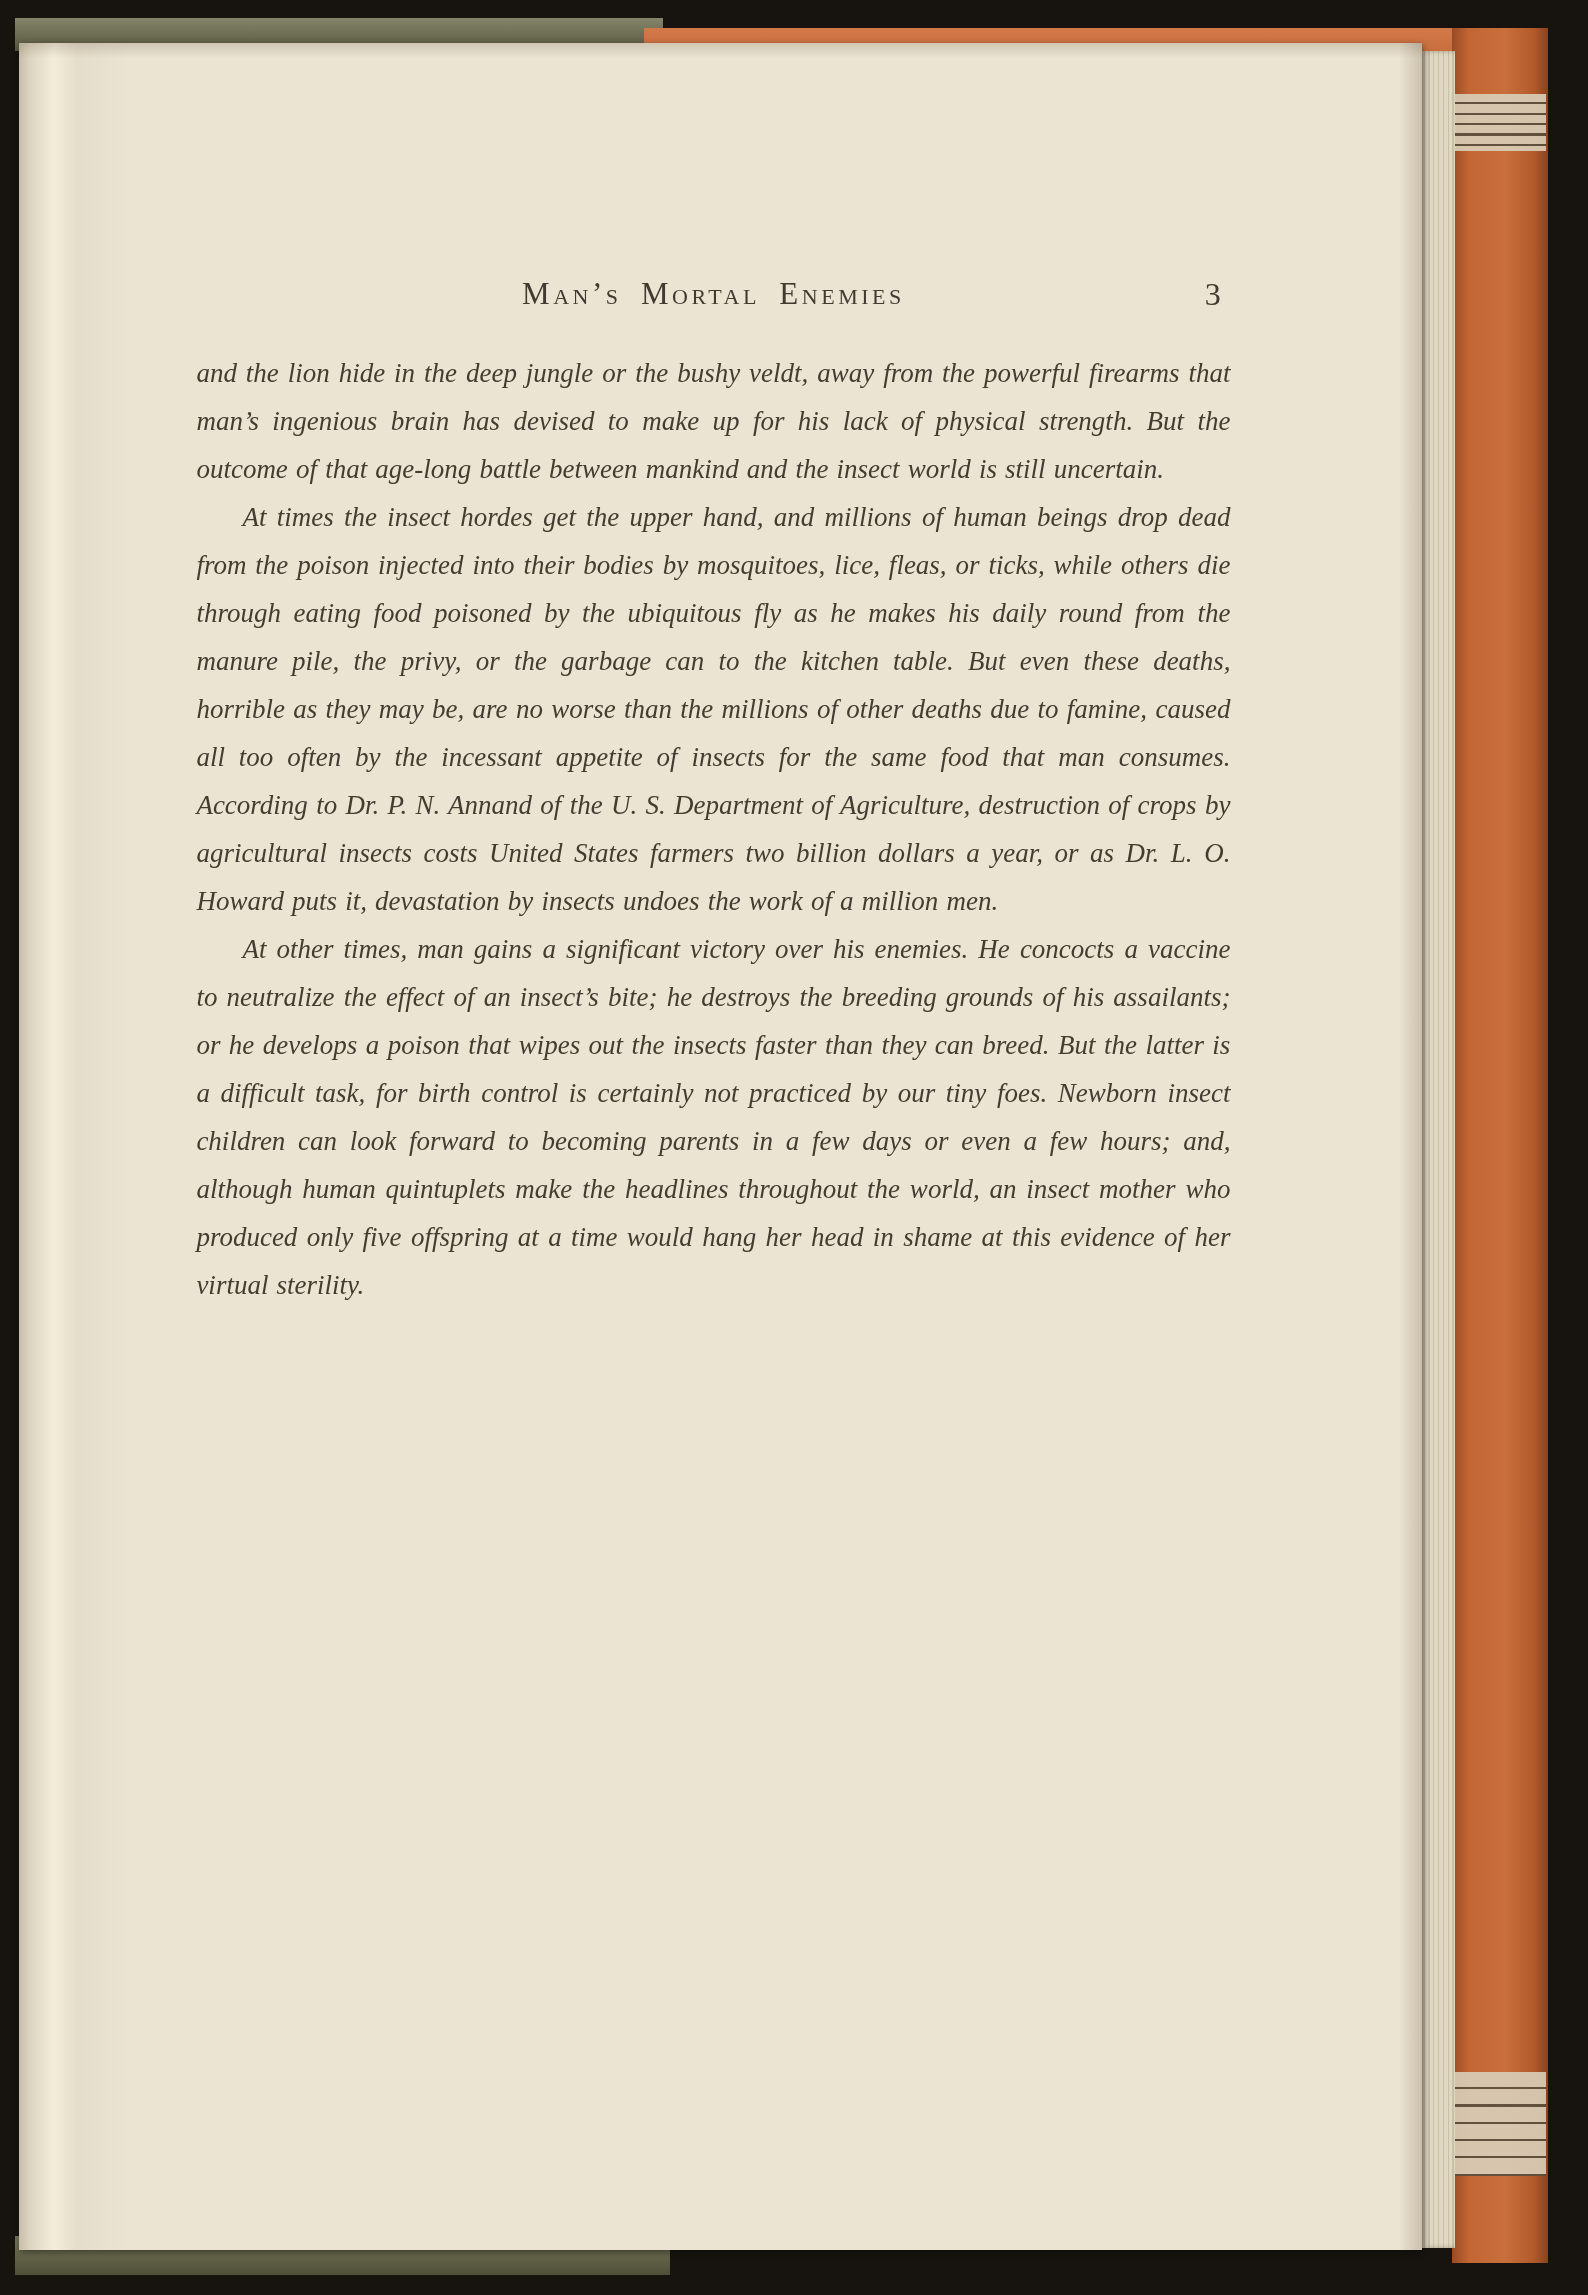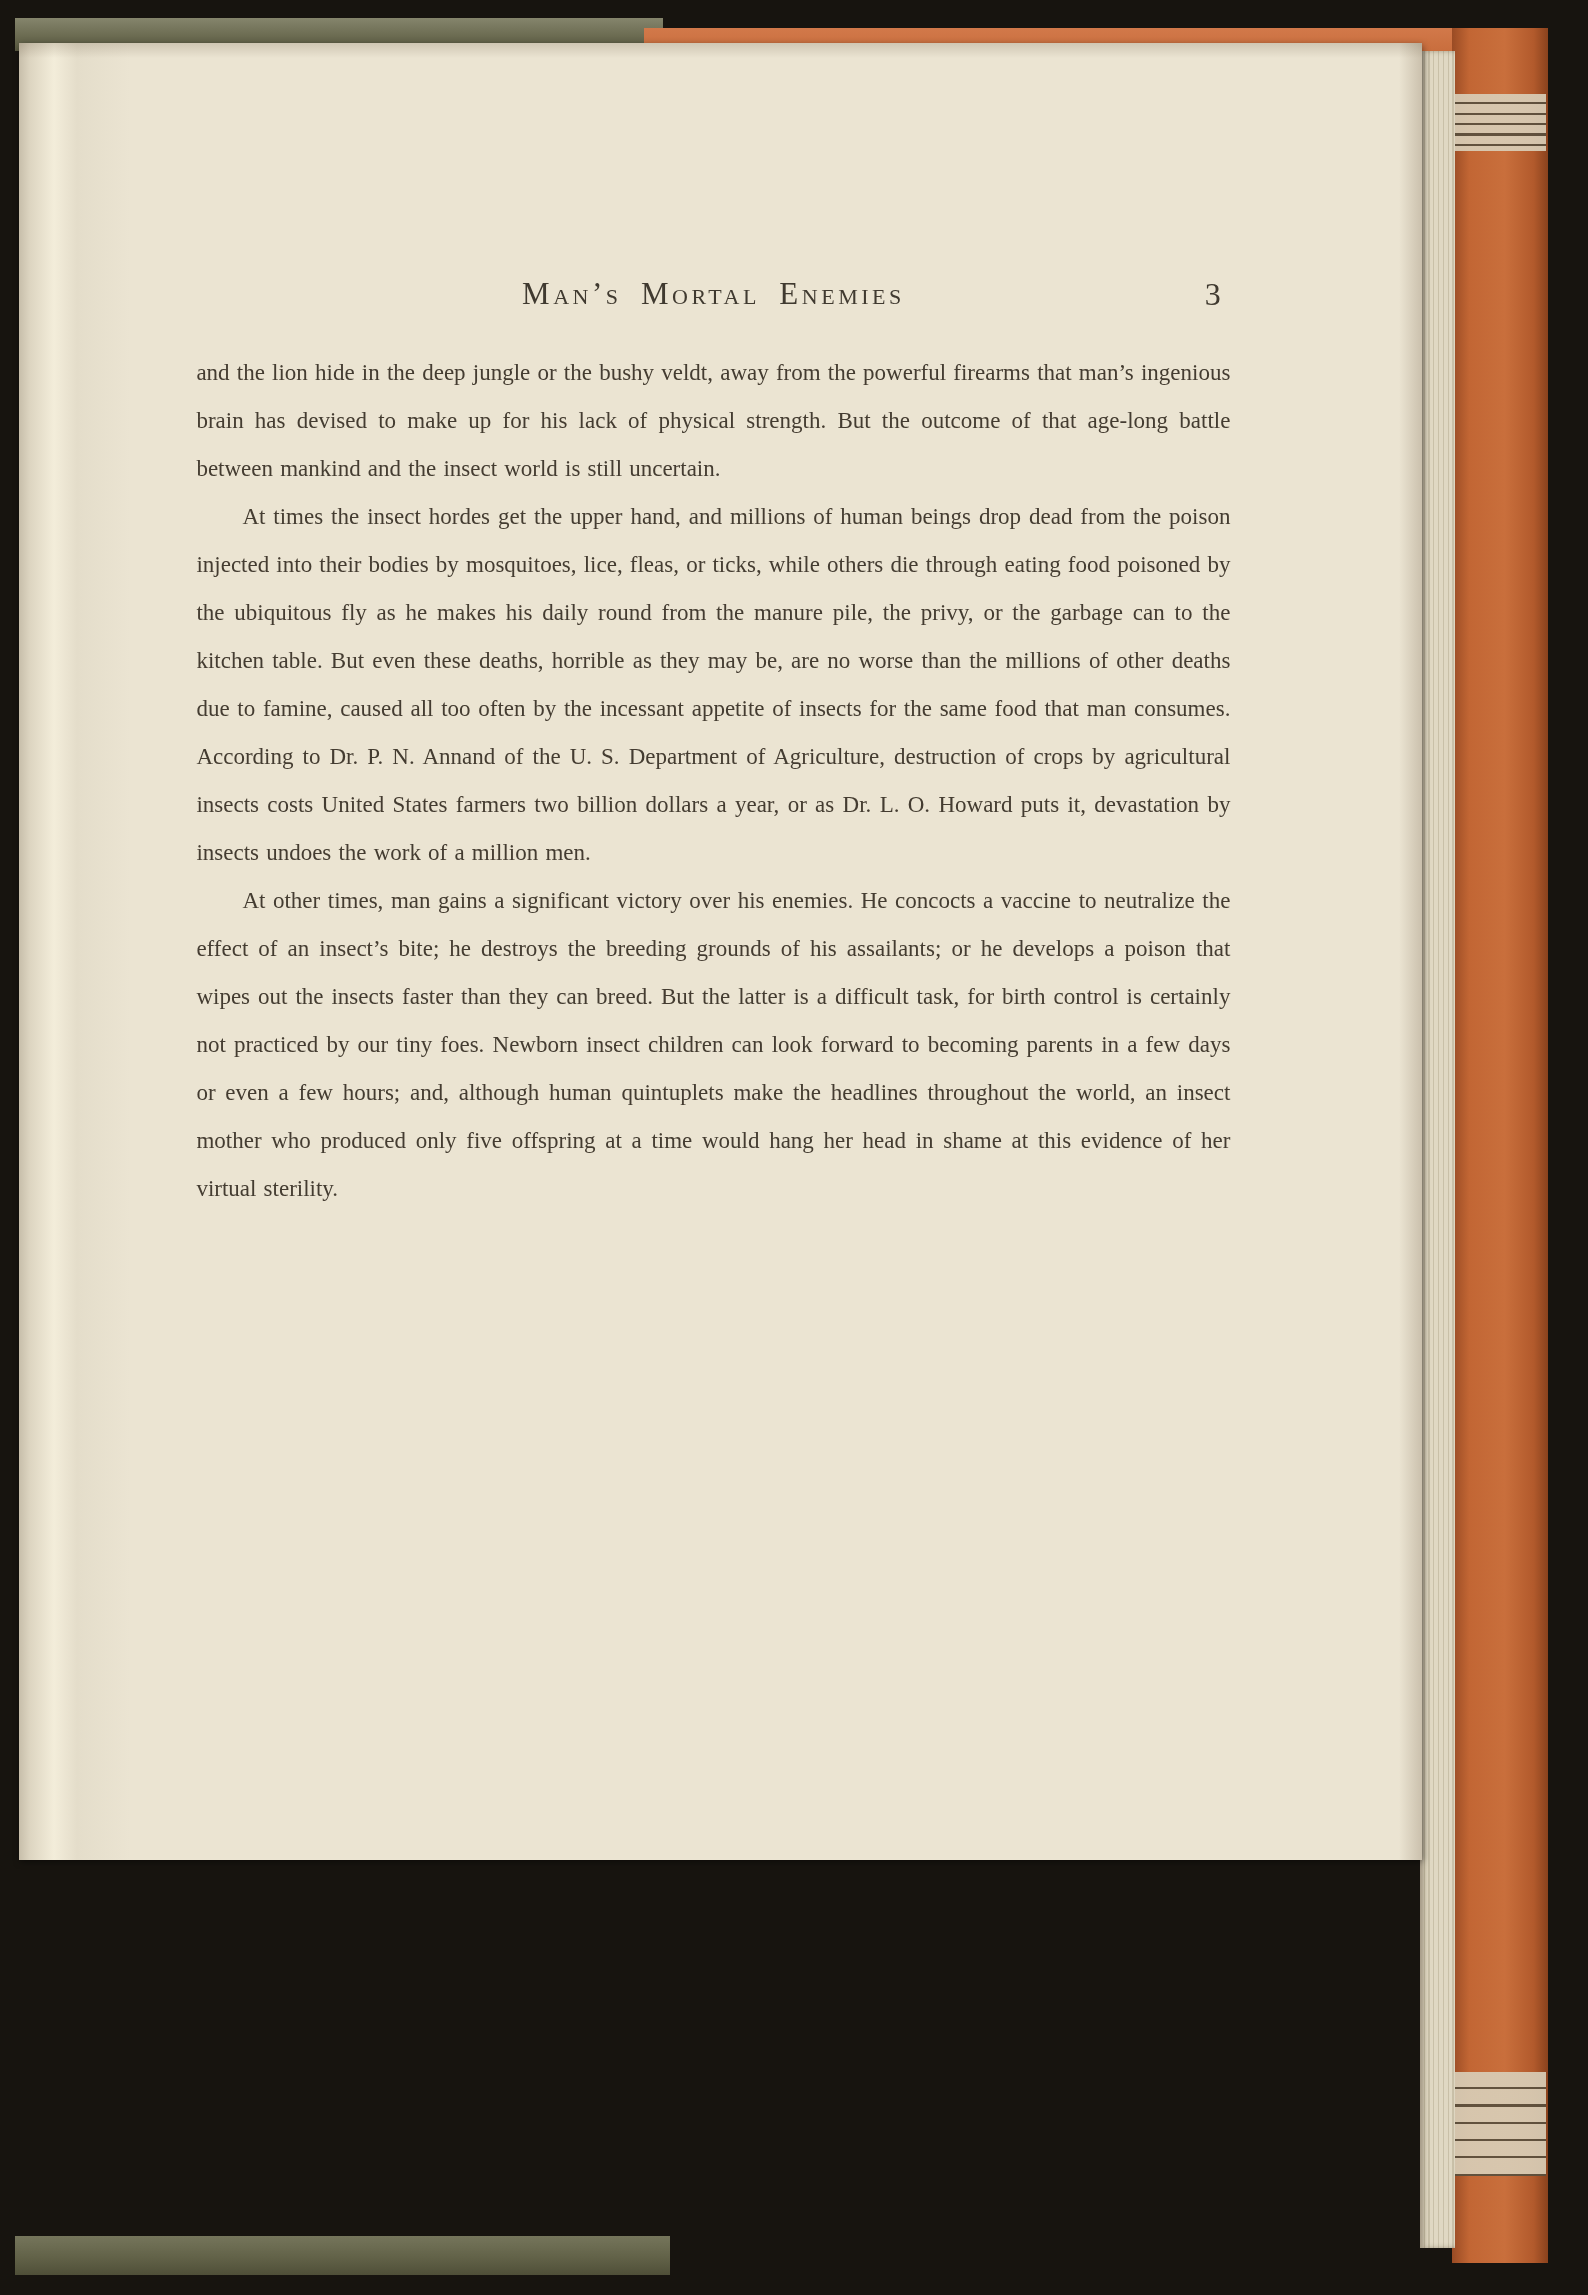--- a/index.html
+++ b/index.html
@@ -70,21 +70,21 @@
     width: 91px; height: 104px;
     background: repeating-linear-gradient(180deg,
       #d9d0ba 0px, #d9d0ba 15.2px,
       #574f3e 15.2px, #574f3e 17.3px);
     opacity: 0.9;
   }
   
   .page {
     position: absolute;
     left: 19.4px; top: 43px;
-    width: 1403px; height: 1817px;
+    width: 1403px; height: 2207px;
     background: #ebe4d2;
     box-shadow: 1.4px 2.1px 7px rgba(0,0,0,0.5);
   }
   .page .gutter-shading {
     position: absolute;
     left: 0; top: 0; bottom: 0;
     width: 111px;
     background: linear-gradient(90deg,
       #c7beaa 0px, #ddd5c1 11px, #f3edda 35px,
       #e4ddca 58px, #ebe4d2 111px);
@@ -119,25 +119,26 @@
   .page-number {
     position: absolute;
     right: 9.7px; top: 0;
     font-size: 32px;
   }
   
   .body-text {
     position: absolute;
     left: 177px; top: 306px;
     width: 1034px;
-    font-size: 23px;
+    font-size: 27px;
     line-height: 48px;
     color: #443c31;
     text-align: justify;
     word-spacing: 1.4px;
+    font-style: italic;
   }
   .body-text p {
     margin: 0;
     text-indent: 46px;
   }
   .body-text p.no-indent {
     text-indent: 0;
   }
 </style>
 </head>

